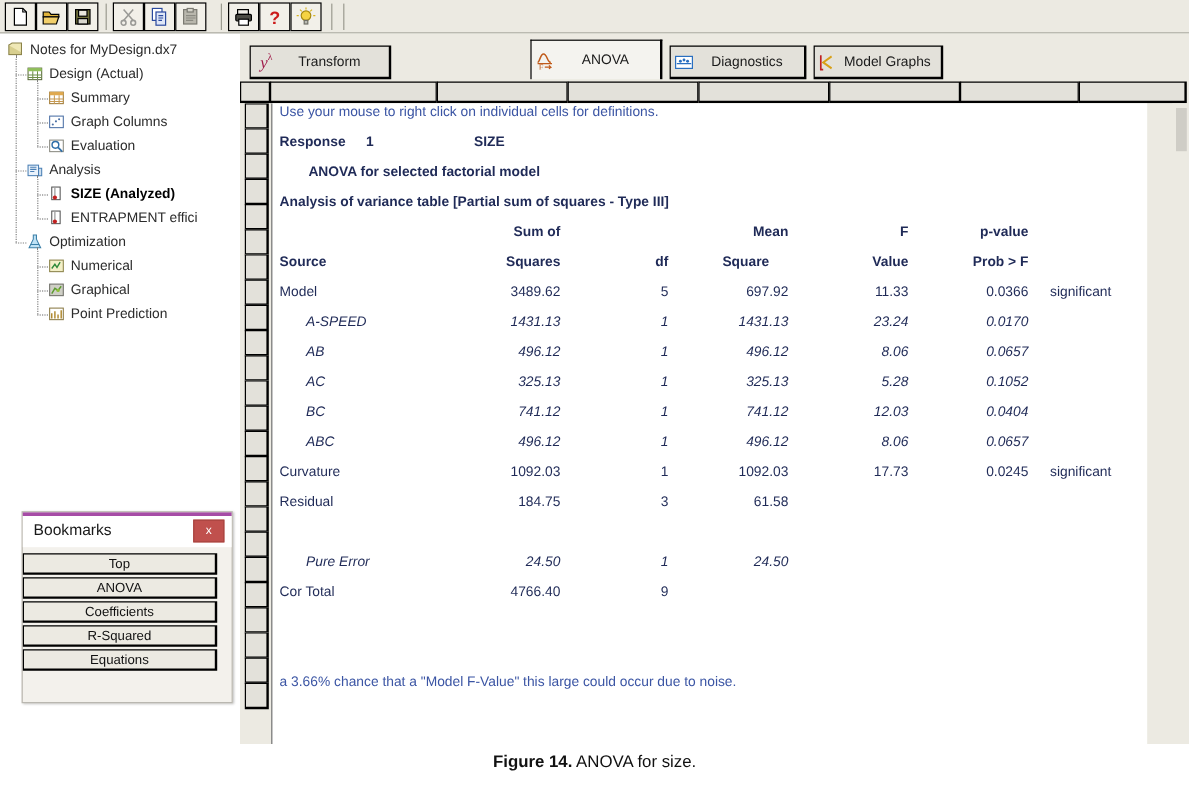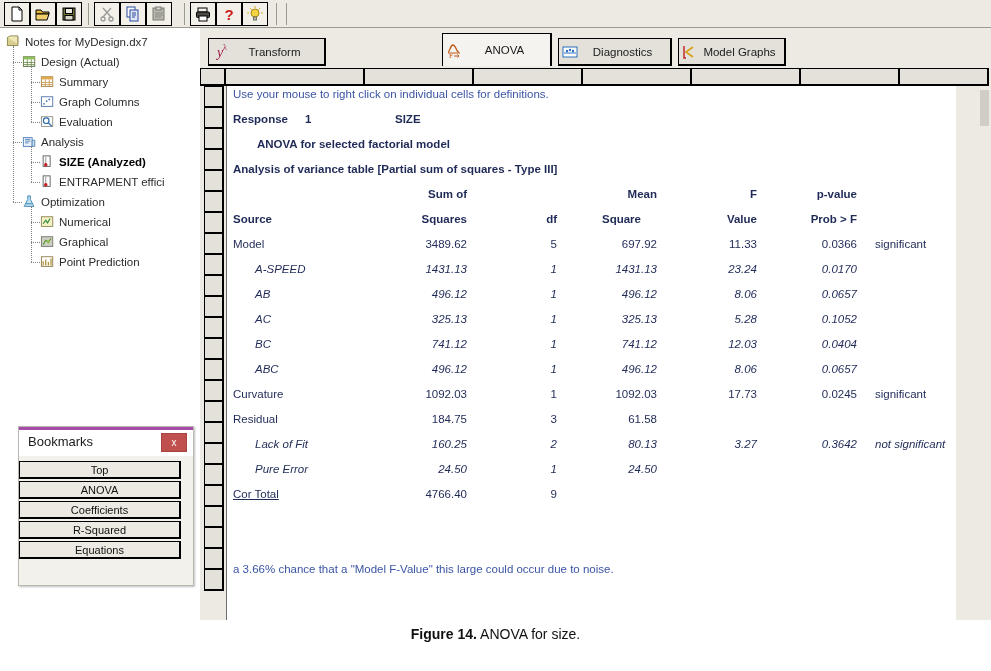--- a/index.html
+++ b/index.html
@@ -461,37 +461,28 @@
             <div class="cell navy" style="right: 200px; text-align: right;">17.73</div>
             <div class="cell navy" style="right: 100px; text-align: right;">0.0245</div>
             <div class="cell navy" style="left: 648px;">significant</div>
           </div>
           <div class="line" style="top: 327px;">
             <div class="cell navy" style="left: 6px;">Residual</div>
             <div class="cell navy" style="right: 490px; text-align: right;">184.75</div>
             <div class="cell navy" style="right: 400px; text-align: right;">3</div>
             <div class="cell navy" style="right: 300px; text-align: right;">61.58</div>
           </div>
-          <div class="line" style="top: 352px;">
-            <div class="cell navy i" style="left: 28px;">Lack of Fit</div>
-            <div class="cell navy i" style="right: 490px; text-align: right;">160.25</div>
-            <div class="cell navy i" style="right: 400px; text-align: right;">2</div>
-            <div class="cell navy i" style="right: 300px; text-align: right;">80.13</div>
-            <div class="cell navy i" style="right: 200px; text-align: right;">3.27</div>
-            <div class="cell navy i" style="right: 100px; text-align: right;">0.3642</div>
-            <div class="cell navy i" style="left: 648px;">not significant</div>
-          </div>
           <div class="line" style="top: 377px;">
             <div class="cell navy i" style="left: 28px;">Pure Error</div>
             <div class="cell navy i" style="right: 490px; text-align: right;">24.50</div>
             <div class="cell navy i" style="right: 400px; text-align: right;">1</div>
             <div class="cell navy i" style="right: 300px; text-align: right;">24.50</div>
           </div>
           <div class="line" style="top: 402px;">
-            <div class="cell navy" style="left: 6px; text-decoration: underline;">Cor Total</div>
+            <div class="cell navy" style="left: 6px;">Cor Total</div>
             <div class="cell navy" style="right: 490px; text-align: right;">4766.40</div>
             <div class="cell navy" style="right: 400px; text-align: right;">9</div>
           </div>
           <div class="line" style="top: 477px;">
             <div class="cell blue" style="left: 6px;">a 3.66% chance that a "Model F-Value" this large could occur due to noise.</div>
           </div>
         </div>
       <div id="vscroll">
         <div id="vthumb"></div>
       </div>

